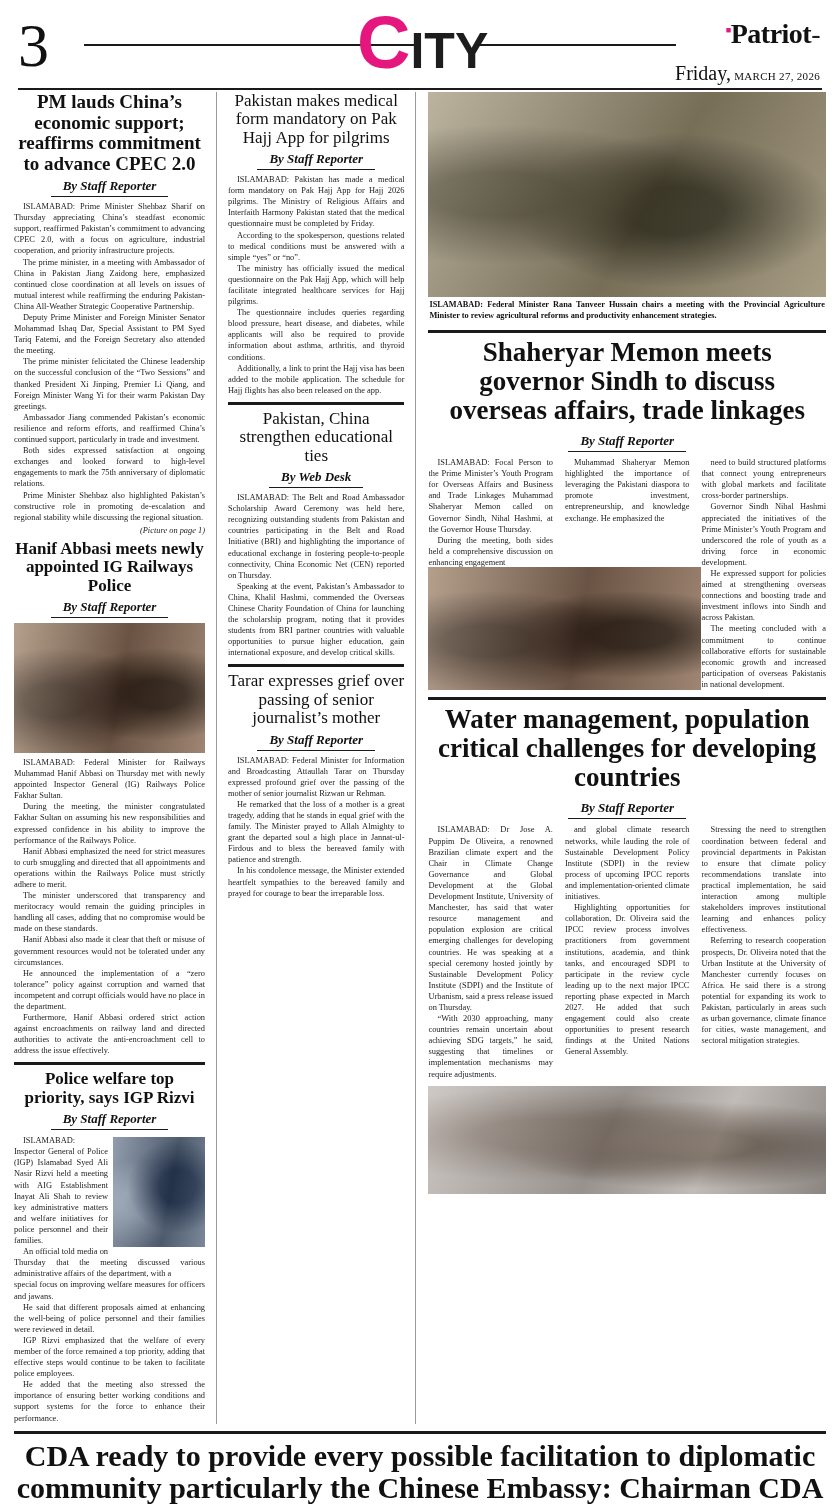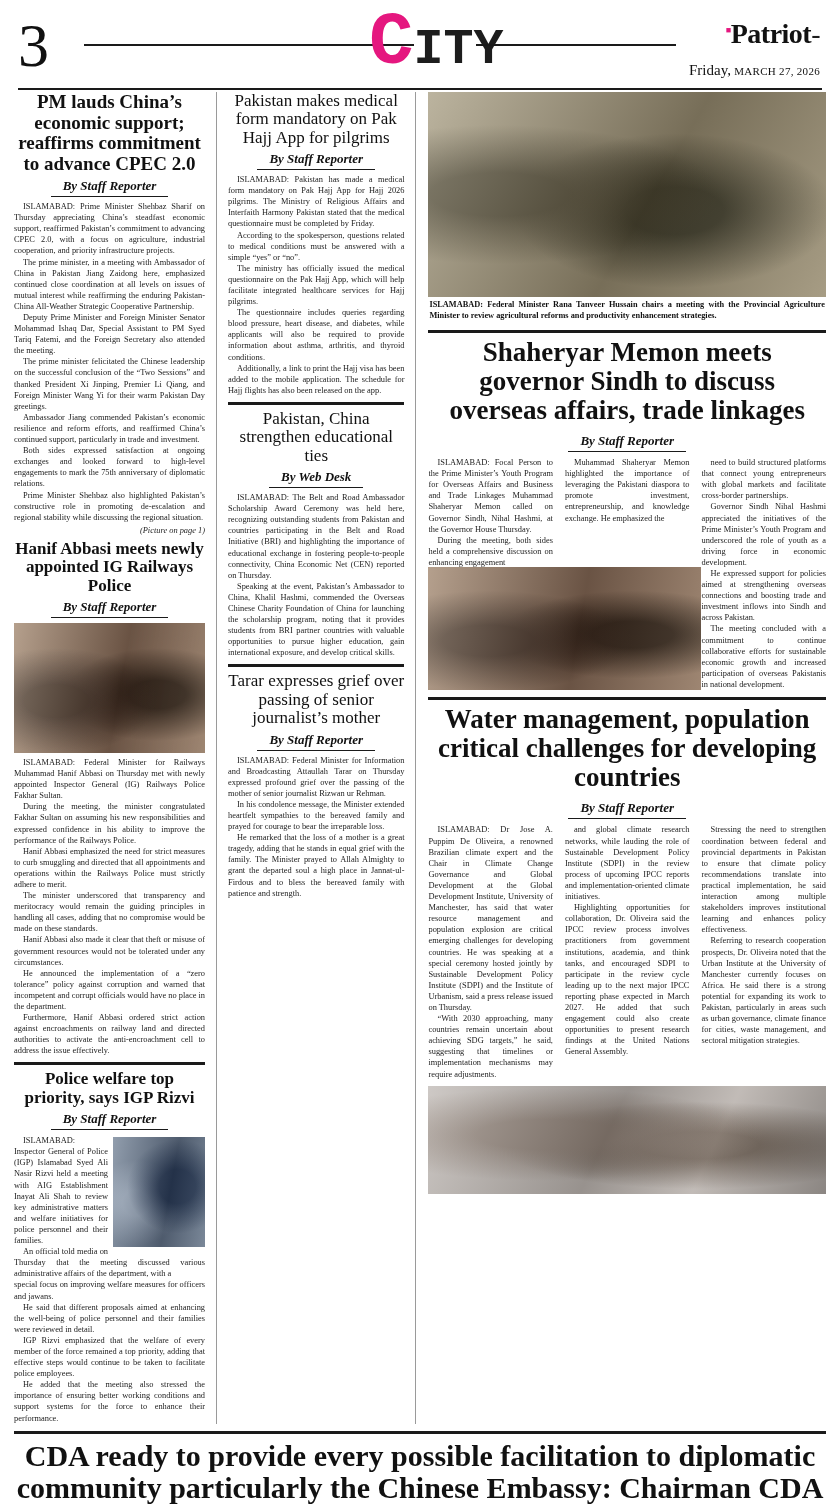--- a/index.html
+++ b/index.html
@@ -21,38 +21,38 @@
   }
   .rule-left {
     position:absolute; left:70px; top:44px; width:330px; height:2px;
     background:#1a1a1a;
   }
   .rule-right {
     position:absolute; left:462px; top:44px; width:200px; height:2px;
     background:#1a1a1a;
   }
   .city-word {
-    position:absolute; left:355px; top:14px;
+    position:absolute; left:343px; top:14px;
     font-size:56px; line-height:58px; letter-spacing:0px;
-    font-family:Liberation Mono, monospace; font-weight:700;
+    font-family:Liberation Sans, sans-serif; font-weight:700;
   }
   .city-word .c { color:#E5177F; font-size:74px; line-height:58px; }
   .city-word .rest { color:#1d1d1d; font-size:50px; }
   .brand {
     position:absolute; right:6px; top:18px;
     font-size:28px; font-weight:700; letter-spacing:-0.5px;
     font-family:"Liberation Serif", serif;
   }
   .brand .tick { color:#E5177F; font-size:9px; vertical-align:super; }
   .brand .dash { color:#1d1d1d; font-weight:400; }
   .dateline {
     position:absolute; right:6px; top:62px;
     font-size:13px; font-family:"Liberation Serif", serif;
   }
-  .dateline .day { font-size:15px; }
+  .dateline .day { font-size:20px; }
   .dateline .date { font-size:11px; letter-spacing:.3px; }
   .masthead-bottom-rule {
     position:absolute; left:4px; right:4px; top:88px; height:2px; background:#1a1a1a;
   }
 
   
   .hl { text-align:center; font-weight:700; line-height:1.08; font-family:"Liberation Serif", serif; }
   .hl.s1 { font-size:19px; }
   .hl.s2 { font-size:17px; }
   .hl.big { font-size:27px; }
@@ -244,22 +244,22 @@
 
       <div class="thick-rule"></div>
 
       <article>
         <h2 class="hl s2 light">Tarar expresses grief over passing of senior journalist’s mother</h2>
         <div class="byline-wrap">
             <span class="byline">By Staff Reporter</span>
           </div>
         <div class="body-txt" style="margin-top:4px">
           <p>ISLAMABAD:    Federal Minister for Information and Broadcasting Attaullah Tarar on Thursday expressed profound grief over the passing of the mother of senior journalist Rizwan ur Rehman.</p>
+          <p>He remarked that the loss of a mother is a great tragedy, adding that he stands in equal grief with the family. The Minister prayed to Allah Almighty to grant the departed soul a high place in Jannat-ul-Firdous and to bless the bereaved family with patience and strength.</p>
           <p>In his condolence message, the Minister extended heartfelt sympathies to the bereaved family and prayed for courage to bear the irreparable loss.</p>
-          <p>He remarked that the loss of a mother is a great tragedy, adding that he stands in equal grief with the family. The Minister prayed to Allah Almighty to grant the departed soul a high place in Jannat-ul-Firdous and to bless the bereaved family with patience and strength.</p>
         </div>
       </article>
     </div>
 
     <div class="vline"></div>
 
     <div class="right-block">
 
       <div class="photo olive" style="height:205px"></div>
       <div class="photo-caption">ISLAMABAD: Federal Minister Rana Tanveer Hussain chairs a meeting with the Provincial Agriculture Minister to review agricultural reforms and productivity enhancement strategies.</div>

